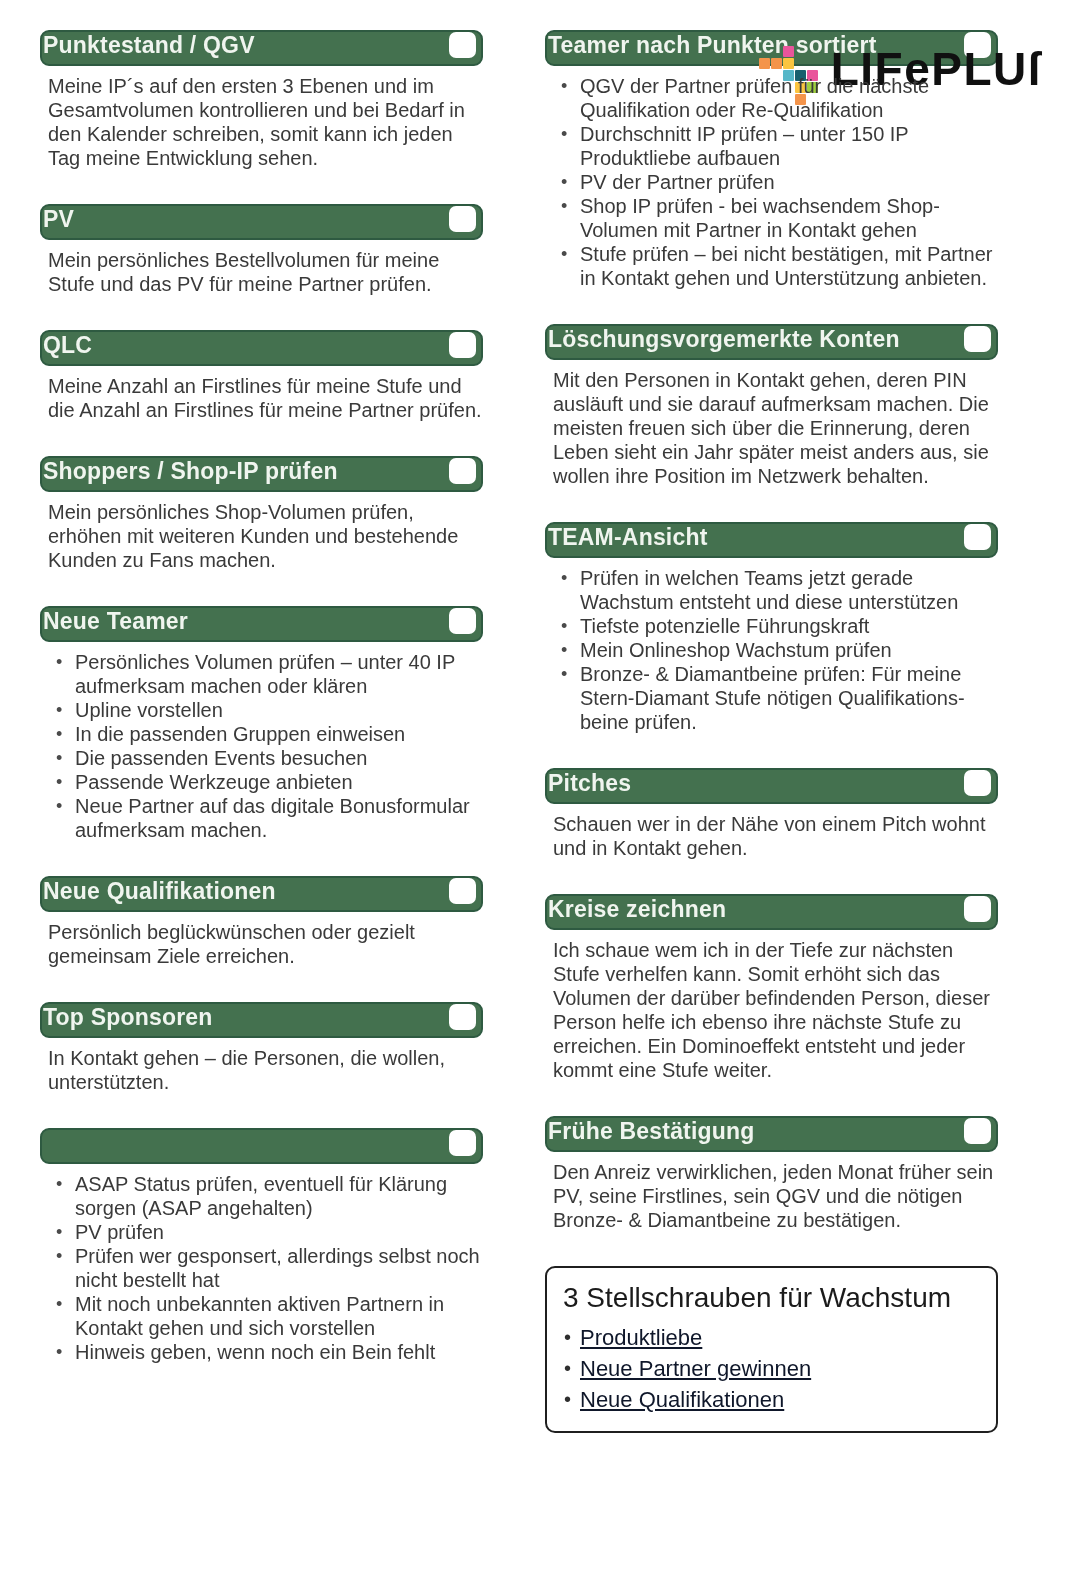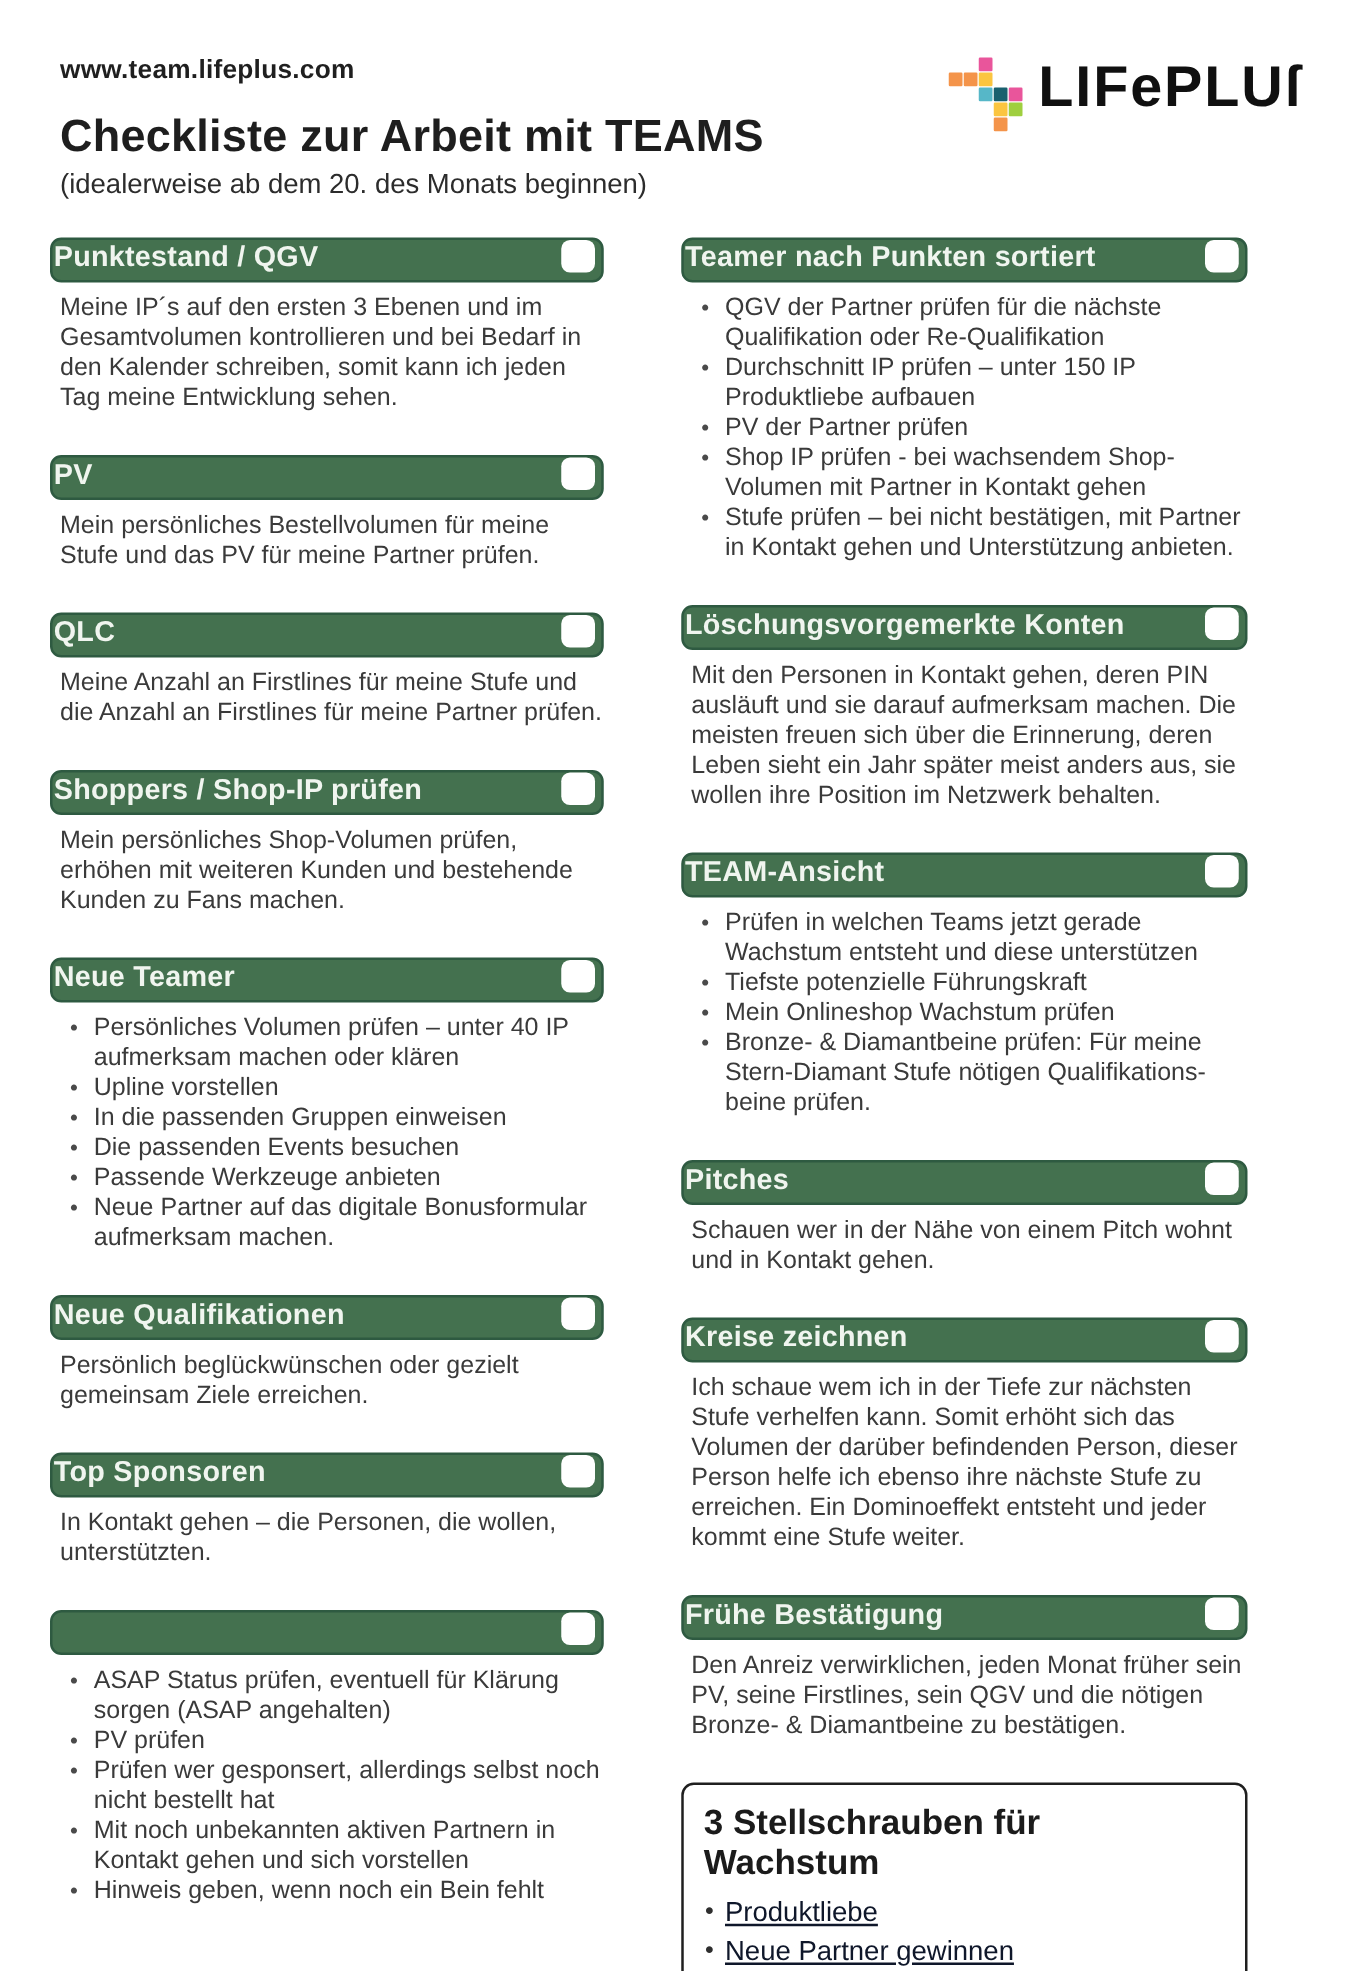--- a/index.html
+++ b/index.html
@@ -67,45 +67,40 @@
     position:absolute; left:16px; top:0;
     color:#4a4a4a; font-size:18px;
   }
   
   .growth-box {
     border:2px solid #1f1f1f;
     border-radius:10px;
     padding:14px 18px 16px 16px;
     margin-top:2px;
   }
-  .growth-title { font-size:28px; font-weight:bold; color:#1b1b1b; margin-bottom:8px; }
+  .growth-title { font-size:28px; font-weight:normal; color:#1b1b1b; margin-bottom:8px; }
   ul.plain-bullets { list-style:none; }
   ul.plain-bullets li {
     position:relative;
     padding-left:17px;
     font-size:22px; line-height:31px;
     color:#0f172a;
     text-decoration:underline;
   }
   ul.plain-bullets li::before {
     content:"•";
     position:absolute; left:1px; top:0;
     color:#2e2e2e; font-size:20px;
   }
 </style>
 </head>
 <body>
 
 <div class="page">
 
-  <div class="header">
-    <div class="site-url">www.team.lifeplus.com</div>
-    <div class="doc-title">Checkliste zur Arbeit mit TEAMS</div>
-    <div class="doc-subtitle">(idealerweise ab dem 20. des Monats beginnen)</div>
-  </div>
 
   <div class="logo">
     <div class="logo-icon">
         <div class="lsq" style="left: 24px; top: 0px; background: rgb(233, 85, 155);"></div>
         <div class="lsq" style="left: 0px; top: 12px; background: rgb(244, 148, 74);"></div>
         <div class="lsq" style="left: 12px; top: 12px; background: rgb(244, 148, 74);"></div>
         <div class="lsq" style="left: 24px; top: 12px; background: rgb(251, 197, 64);"></div>
         <div class="lsq" style="left: 24px; top: 24px; background: rgb(86, 183, 200);"></div>
         <div class="lsq" style="left: 36px; top: 24px; background: rgb(25, 96, 110);"></div>
         <div class="lsq" style="left: 48px; top: 24px; background: rgb(233, 85, 155);"></div>

